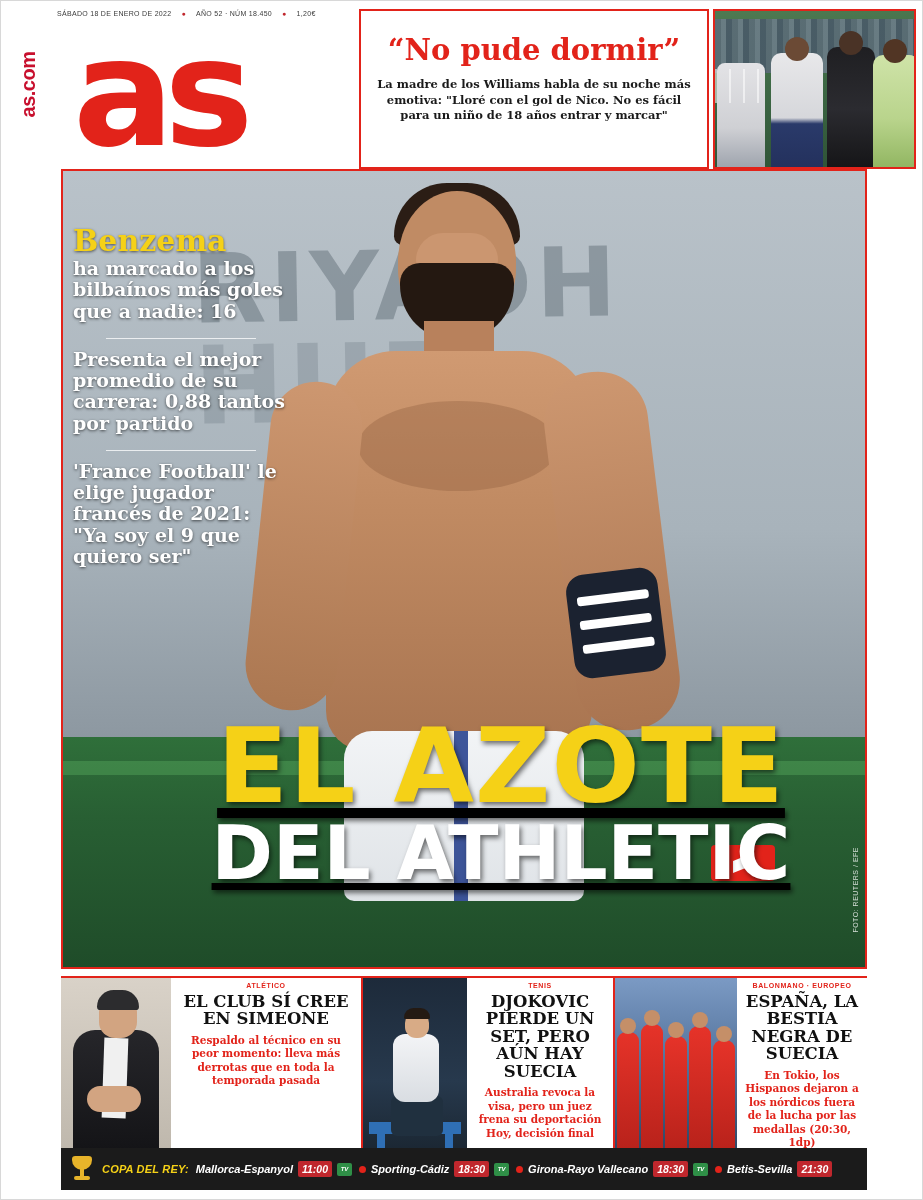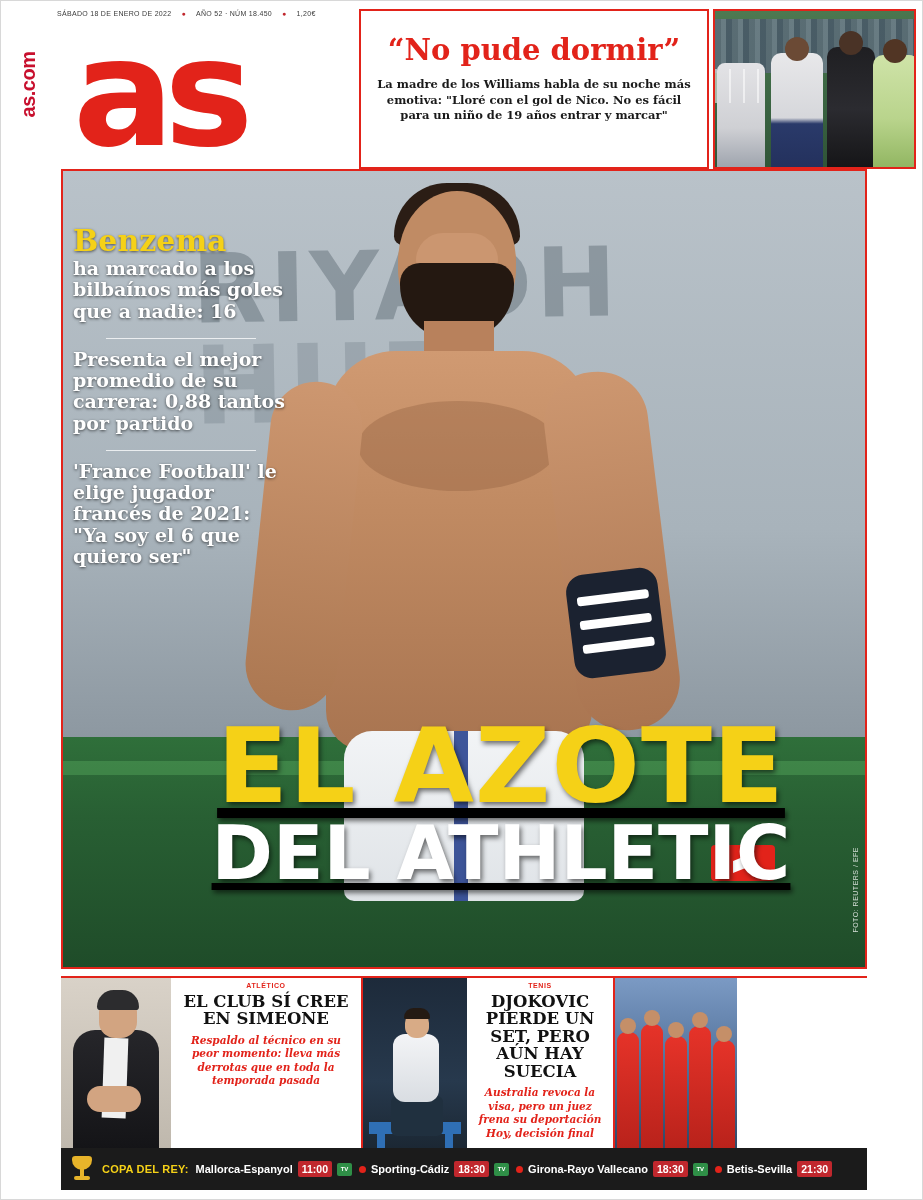--- a/index.html
+++ b/index.html
@@ -277,21 +277,21 @@
     text-align: center; padding-top: 4px;
   }
   .bcol h3 {
     font-family: "DejaVu Serif", serif;
     font-size: 16.5px; font-weight: bold; color: #111; line-height: 1.06;
     text-align: center; margin-top: 4px;
   }
   .bcol p {
     font-family: "DejaVu Serif", serif;
     font-size: 10.5px; font-weight: bold; color: #e2231a; line-height: 1.28;
-    text-align: center; margin-top: 6px; padding: 0 6px; font-style: italic;
+    text-align: center; margin-top: 6px; padding: 0 6px;
   }
   .vsep { width: 2px; background: #e2231a; height: 172px; }
 
   
   .simeone {
     position: absolute; left: 0; top: 0; width: 110px; height: 172px;
     overflow: hidden; background: linear-gradient(180deg,#d9d2c8 0%,#bfb8ad 100%);
   }
   .simeone .body {
     position:absolute; left: 12px; top: 52px; width: 86px; height: 120px;
@@ -358,21 +358,21 @@
     border-radius:50%; background:#c58f68;
   }
   .hteam .h1{left:2px;} .hteam .h2{left:26px; height:126px;}
   .hteam .h3{left:50px; height:114px;} .hteam .h4{left:74px; height:124px;}
   .hteam .h5{left:98px; height:110px;}
 
   
   .scorebar {
     position: absolute; left: 60px; top: 1147px; width: 806px; height: 42px;
     background: #1b1b1b; display: flex; align-items: center;
-    padding-left: 8px; gap: 7px; overflow: hidden;
+    padding-left: 8px; gap: 7px; overflow: hidden; font-style: italic;
   }
   .cup {
     width: 26px; height: 30px; flex: none; position: relative;
   }
   .cup .bowl {
     position:absolute; left: 3px; top: 2px; width: 20px; height: 14px;
     background: #e8b42a; border-radius: 4px 4px 12px 12px;
   }
   .cup .stem {
     position:absolute; left: 11px; top: 15px; width: 4px; height: 8px; background:#e8b42a;
@@ -413,21 +413,21 @@
   <div class="ascom">
     <span>as.com</span>
   </div>
 
   <div class="masthead">
     <div class="as">as</div>
   </div>
 
   <div class="topbox">
     <h1>“No pude dormir”</h1>
-    <p>La madre de los Williams habla de su noche más emotiva: "Lloré con el gol de Nico. No es fácil para un niño de 19 años entrar y marcar"</p>
+    <p>La madre de los Williams habla de su noche más emotiva: "Lloré con el gol de Nico. No es fácil para un niño de 18 años entrar y marcar"</p>
   </div>
 
   <div class="topphoto">
     <div class="crowdline"></div>
     <div class="p0"></div>
     <div class="fence"></div>
     <div class="p1"></div>
     <div class="p2"></div>
     <div class="p3"></div>
   </div>
@@ -467,21 +467,21 @@
     <div class="blk">
       <div class="yellowbig">Benzema</div>
       <div class="white">ha marcado a los bilbaínos más goles que a nadie: 16</div>
     </div>
     <div class="rule"></div>
     <div class="blk">
       <div class="white">Presenta el mejor promedio de su carrera: 0,88 tantos por partido</div>
     </div>
     <div class="rule"></div>
     <div class="blk">
-      <div class="white">'France Football' le elige jugador francés de 2021: "Ya soy el 6 que quiero ser"</div>
+      <div class="white">'France Football' le elige jugador francés de 2021: "Ya soy el 9 que quiero ser"</div>
     </div>
   </div>
 
   <div class="bigtitle">
     <div class="l1">EL AZOTE</div>
     <div class="l2">DEL ATHLETIC</div>
   </div>
 
   <div class="bottom">
 
@@ -528,20 +528,25 @@
     <div class="bcol" style="width:252px; display:flex;">
       <div style="position:relative;width:122px;height:172px;flex:none;">
         <div class="hteam">
           <i class="h1"></i>
           <i class="h2"></i>
           <i class="h3"></i>
           <i class="h4"></i>
           <i class="h5"></i>
         </div>
       </div>
+      <div style="width:130px;">
+        <div class="kicker">BALONMANO · EUROPEO</div>
+        <h3>ESPAÑA, LA BESTIA NEGRA DE SUECIA</h3>
+        <p>En Tokio, los Hispanos dejaron a los nórdicos fuera de la lucha por las medallas (20:30, 1dp)</p>
+      </div>
     </div>
 
   </div>
 
   <div class="scorebar">
     <div class="cup">
       <div class="bowl"></div>
         <div class="stem"></div>
         <div class="base"></div>
     </div>

